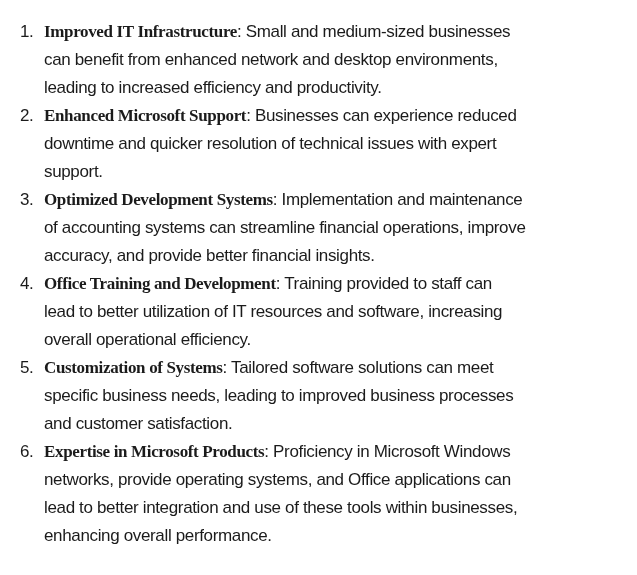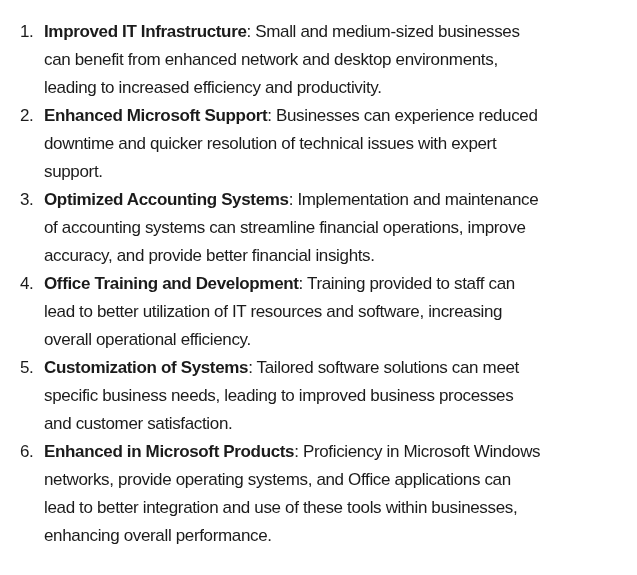--- a/index.html
+++ b/index.html
@@ -33,20 +33,21 @@
     flex: 0 0 24px;
     text-align: left;
     white-space: nowrap;
   }
   .text {
     flex: 1 1 auto;
     min-width: 0;
   }
   .title {
     font-weight: bold;
+    font-family: Liberation Serif, serif;
   }
   .colon {
     font-weight: normal;
   }
   .body {
     white-space: pre-line;
   }
 </style>
 </head>
 <body>
@@ -63,41 +64,41 @@
 
     <div class="item">
       <span class="num">2.</span>
       <div class="text"><span class="title">Enhanced Microsoft Support</span><span class="colon">:</span> <span class="body">Businesses can experience reduced
 downtime and quicker resolution of technical issues with expert
 support.</span></div>
     </div>
 
     <div class="item">
       <span class="num">3.</span>
-      <div class="text"><span class="title">Optimized Accounting Systems</span><span class="colon">:</span> <span class="body">Implementation and maintenance
+      <div class="text"><span class="title">Optimized Development Systems</span><span class="colon">:</span> <span class="body">Implementation and maintenance
 of accounting systems can streamline financial operations, improve
 accuracy, and provide better financial insights.</span></div>
     </div>
 
     <div class="item">
       <span class="num">4.</span>
       <div class="text"><span class="title">Office Training and Development</span><span class="colon">:</span> <span class="body">Training provided to staff can
 lead to better utilization of IT resources and software, increasing
 overall operational efficiency.</span></div>
     </div>
 
     <div class="item">
       <span class="num">5.</span>
       <div class="text"><span class="title">Customization of Systems</span><span class="colon">:</span> <span class="body">Tailored software solutions can meet
 specific business needs, leading to improved business processes
 and customer satisfaction.</span></div>
     </div>
 
     <div class="item">
       <span class="num">6.</span>
-      <div class="text"><span class="title">Enhanced in Microsoft Products</span><span class="colon">:</span> <span class="body">Proficiency in Microsoft Windows
+      <div class="text"><span class="title">Expertise in Microsoft Products</span><span class="colon">:</span> <span class="body">Proficiency in Microsoft Windows
 networks, provide operating systems, and Office applications can
 lead to better integration and use of these tools within businesses,
 enhancing overall performance.</span></div>
     </div>
 
   </div>
 </div>
 
 </body></html>

